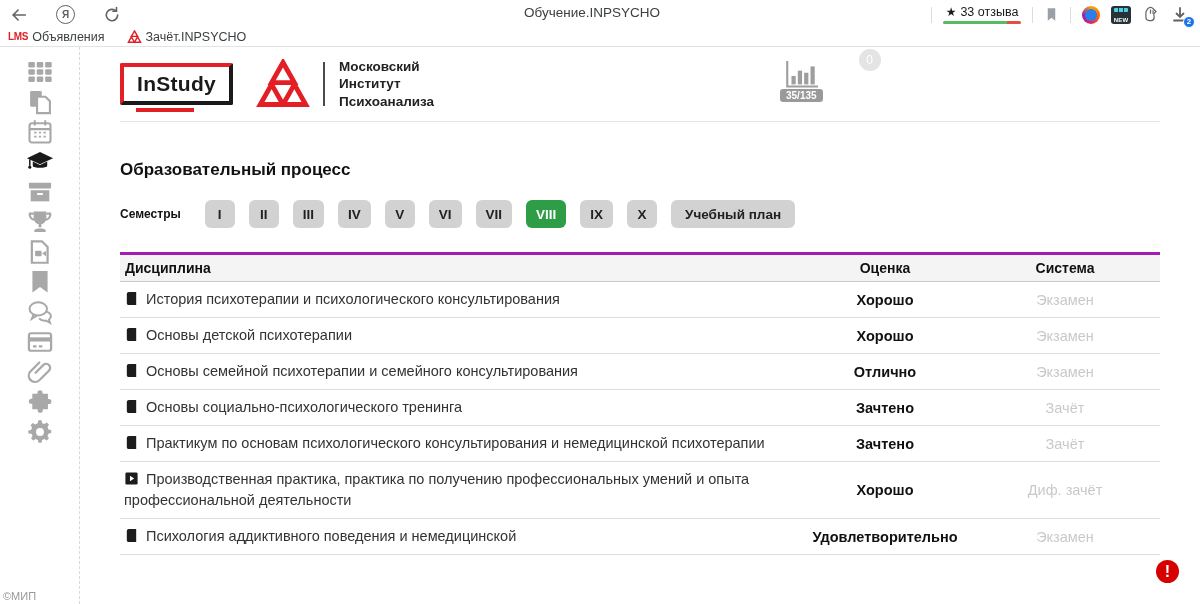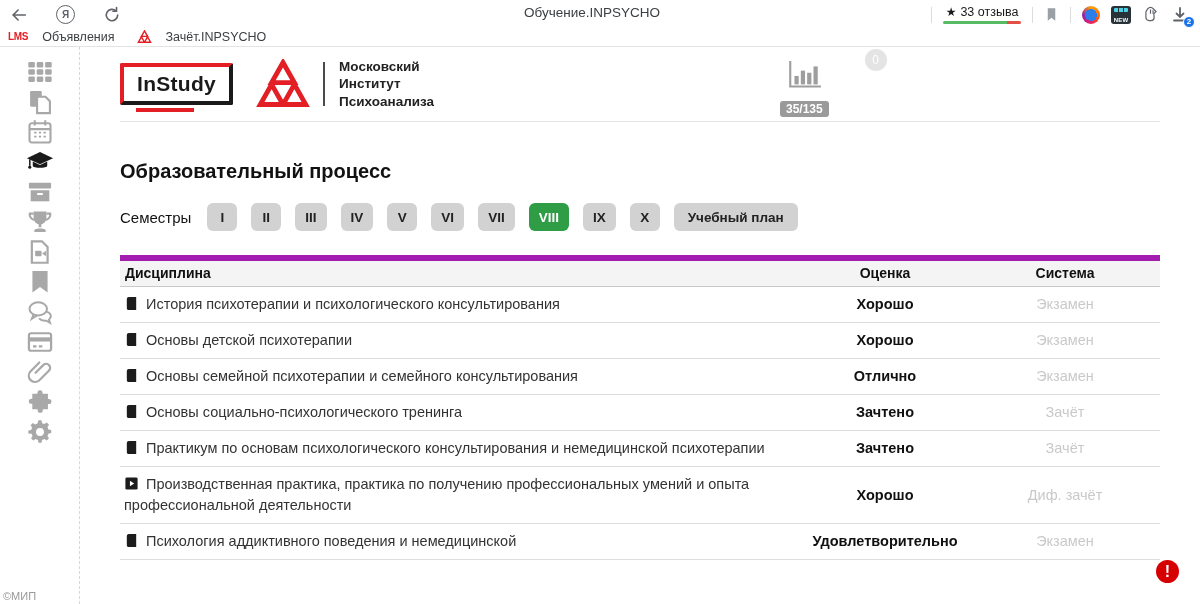--- a/index.html
+++ b/index.html
@@ -38,21 +38,21 @@
   .ext-new::before{content:"";position:absolute;top:2px;left:3px;right:3px;height:4px;
     background:linear-gradient(to right,#4dd0e1 0 30%,#263238 30% 36%,#4dd0e1 36% 64%,#263238 64% 70%,#4dd0e1 70% 100%);border-radius:1px;}
   .ext-glove{width:17px;height:17px;color:#5f6368;}
   .download-wrap{position:relative;width:20px;height:20px;color:#5f6368;}
   .dl-badge{position:absolute;right:-5px;bottom:-3px;width:12px;height:12px;border-radius:50%;
     background:#1a73e8;color:#fff;font-size:8px;font-weight:bold;display:flex;align-items:center;justify-content:center;border:1px solid #fff;}
 
   .bookmarks-bar{height:20px;display:flex;align-items:center;gap:8px;padding:0 8px;
     border-bottom:1px solid #e3e3e3;font-size:12.5px;color:#3c4043;background:#fff;}
   .lms-logo{color:var(--brand-red);font-weight:bold;font-size:10px;letter-spacing:-.3px;}
-  .bm-item{display:flex;align-items:center;gap:14px;cursor:pointer;}
+  .bm-item{display:flex;align-items:center;gap:4px;cursor:pointer;}
   .bm-item + .bm-item{margin-left:14px;}
   .mip-mini{width:15px;height:14px;}
 
   
   .app{display:flex;height:557px;}
   .sidebar{width:80px;flex:0 0 80px;border-right:1px dashed #d8d8d8;position:relative;
     display:flex;flex-direction:column;align-items:center;padding-top:10px;gap:0;}
   .sb-item{width:34px;height:30px;color:#a8a8a8;cursor:pointer;display:flex;align-items:center;justify-content:center;}
   .sb-item.active{color:#1a1a1a;}
   .sb-item svg{width:30px;height:28px;}
@@ -62,38 +62,38 @@
   .content-header{height:75px;display:flex;align-items:center;border-bottom:1px solid #e5e5e5;position:relative;}
   .instudy-box{border:4px solid;border-color:var(--brand-red) #1a1a1a #1a1a1a var(--brand-red);
     border-radius:2px;padding:5px 13px;font-size:21px;font-weight:bold;color:#1a1a1a;position:relative;letter-spacing:.3px;}
   .instudy-box::after{content:"";position:absolute;left:12px;bottom:-11px;width:58px;height:4px;background:var(--brand-red);}
   .mip-logo{width:56px;height:50px;margin-left:22px;}
   .hdr-divider{width:2px;height:44px;background:#4a4a4a;margin:0 14px 0 12px;}
   .institute-name{font-size:13.5px;font-weight:bold;line-height:1.3;color:#222;}
   .header-tools{position:absolute;left:660px;top:12px;display:flex;align-items:flex-start;gap:46px;}
   .stats-tool{display:flex;flex-direction:column;align-items:center;cursor:pointer;}
   .stats-ic{width:36px;height:28px;color:#9e9e9e;}
-  .stats-badge{margin-top:14px;background:#9a9a9a;color:#fff;font-size:12px;font-weight:bold;
+  .stats-badge{margin-top:2px;background:#9a9a9a;color:#fff;font-size:10px;font-weight:bold;
     padding:1px 6px;border-radius:3px;}
   .mail-tool{position:relative;cursor:pointer;margin-top:2px;}
   .mail-ic{width:36px;height:27px;color:#b3b3b3;}
   .mail-badge{position:absolute;right:-12px;bottom:-10px;width:22px;height:22px;border-radius:50%;
     background:#e4e4e4;color:#fff;font-size:12px;display:flex;align-items:center;justify-content:center;}
 
-  .page-title{margin:38px 0 0 0;font-size:20px;font-weight:bold;color:#111;}
+  .page-title{margin:38px 0 0 0;font-size:17px;font-weight:bold;color:#111;}
   .semesters{margin-top:20px;display:flex;align-items:center;gap:14px;}
-  .sem-label{font-size:15px;font-weight:normal;margin-right:2px;color:#111;}
+  .sem-label{font-size:12px;font-weight:bold;margin-right:10px;color:#111;}
   .sem-btn{height:28px;min-width:30px;padding:0 10px;border:none;border-radius:6px;cursor:pointer;
     background:var(--btn-gray);color:#222;font-family:inherit;font-size:13.5px;font-weight:bold;}
   .sem-btn.active{background:var(--accent-green);color:#fff;}
   .plan-btn{height:28px;padding:0 14px;border:none;border-radius:6px;cursor:pointer;
     background:var(--btn-gray);color:#222;font-family:inherit;font-size:13.5px;font-weight:bold;}
 
   table.grades{margin-top:24px;width:100%;border-collapse:collapse;font-size:14.5px;}
-  .grades thead th{background:#f4f4f4;border-top:6px solid #a21caf;border-bottom:1px solid #c9c9c9;
+  .grades thead th{background:#f4f4f4;border-top:3px solid #a21caf;border-bottom:1px solid #c9c9c9;
     height:28px;font-size:14px;font-weight:bold;color:#111;text-align:center;}
   .grades thead th:first-child{text-align:left;padding-left:5px;}
   .grades td{border-bottom:1px solid #dedede;padding:7px 4px;vertical-align:middle;}
   .c-disc{color:#333;line-height:1.45;}
   .row-icon{display:inline-block;width:15px;height:15px;margin-right:7px;vertical-align:-2px;color:#1c1c1c;}
   .row-icon svg{width:15px;height:15px;}
   .c-grade{text-align:center;font-weight:bold;color:#111;width:170px;}
   .c-sys{text-align:center;color:#c9c9c9;width:190px;}
 
   .alert-icon{position:absolute;left:1156px;top:560px;width:23px;height:23px;border-radius:50%;

